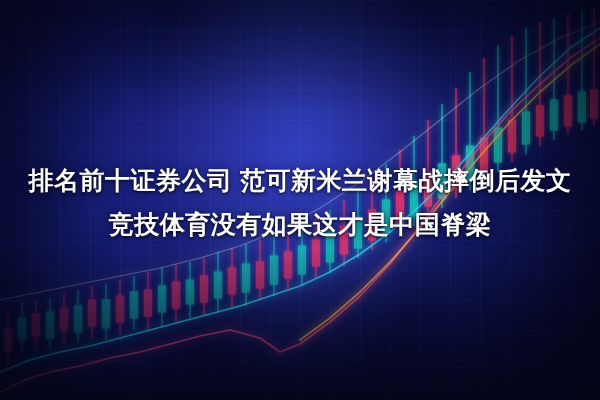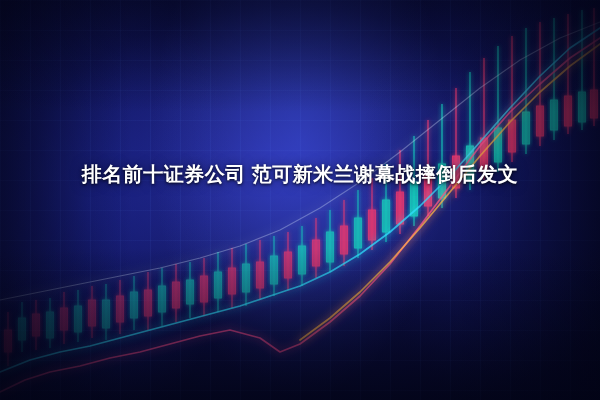--- a/index.html
+++ b/index.html
@@ -62,25 +62,25 @@
   
   #chart {
     position: absolute;
     inset: 0;
   }
 
   
   .headline {
     position: absolute;
     left: 0;
-    top: 152px;
+    top: 158px;
     width: 600px;
     text-align: center;
     color: #ffffff;
-    font-size: 20px;
+    font-size: 25px;
     line-height: 44px;
     font-weight: 700;
     letter-spacing: 0.5px;
     text-shadow: 0 1px 3px rgba(0,0,0,0.85), 0 0 12px rgba(0,0,30,0.6);
     white-space: nowrap;
   }
   .headline .line {
     display: block;
   }
 </style>
@@ -291,15 +291,16 @@
         <polyline points="0,392 25,380 50,372 80,366 110,358 140,352 170,344 200,336 230,330 260,338 280,352 300,344 330,322 360,296 390,264 420,226 450,186 480,146 510,112 540,84 570,58 600,38" fill="none" stroke="#ff4d8d" stroke-width="1.7" stroke-opacity="0.75" stroke-linecap="round" stroke-linejoin="round" filter="url(#strongglow)"></polyline>
         <polyline points="300,340 330,318 360,292 390,262 420,228 450,192 480,156 510,122 540,92 570,66 600,44" fill="none" stroke="#ffb347" stroke-width="1.7" stroke-opacity="0.75" stroke-linecap="round" stroke-linejoin="round" filter="url(#strongglow)"></polyline>
         <polyline points="0,300 40,292 80,284 120,276 160,268 200,258 240,246 280,230 320,208 360,182 400,152 440,120 480,88 520,60 560,38 600,22" fill="none" stroke="#dce9ff" stroke-width="1.1" stroke-opacity="0.33" stroke-linecap="round" stroke-linejoin="round" filter="url(#strongglow)"></polyline>
       </g>
   </svg>
 
   <div class="bg-vignette"></div>
 
   <div class="headline">
     <span class="line">排名前十证券公司 范可新米兰谢幕战摔倒后发文</span>
+    <span class="line">竞技体育没有如果这才是中国脊梁</span>
   </div>
 
 </div>
 
 </body></html>

